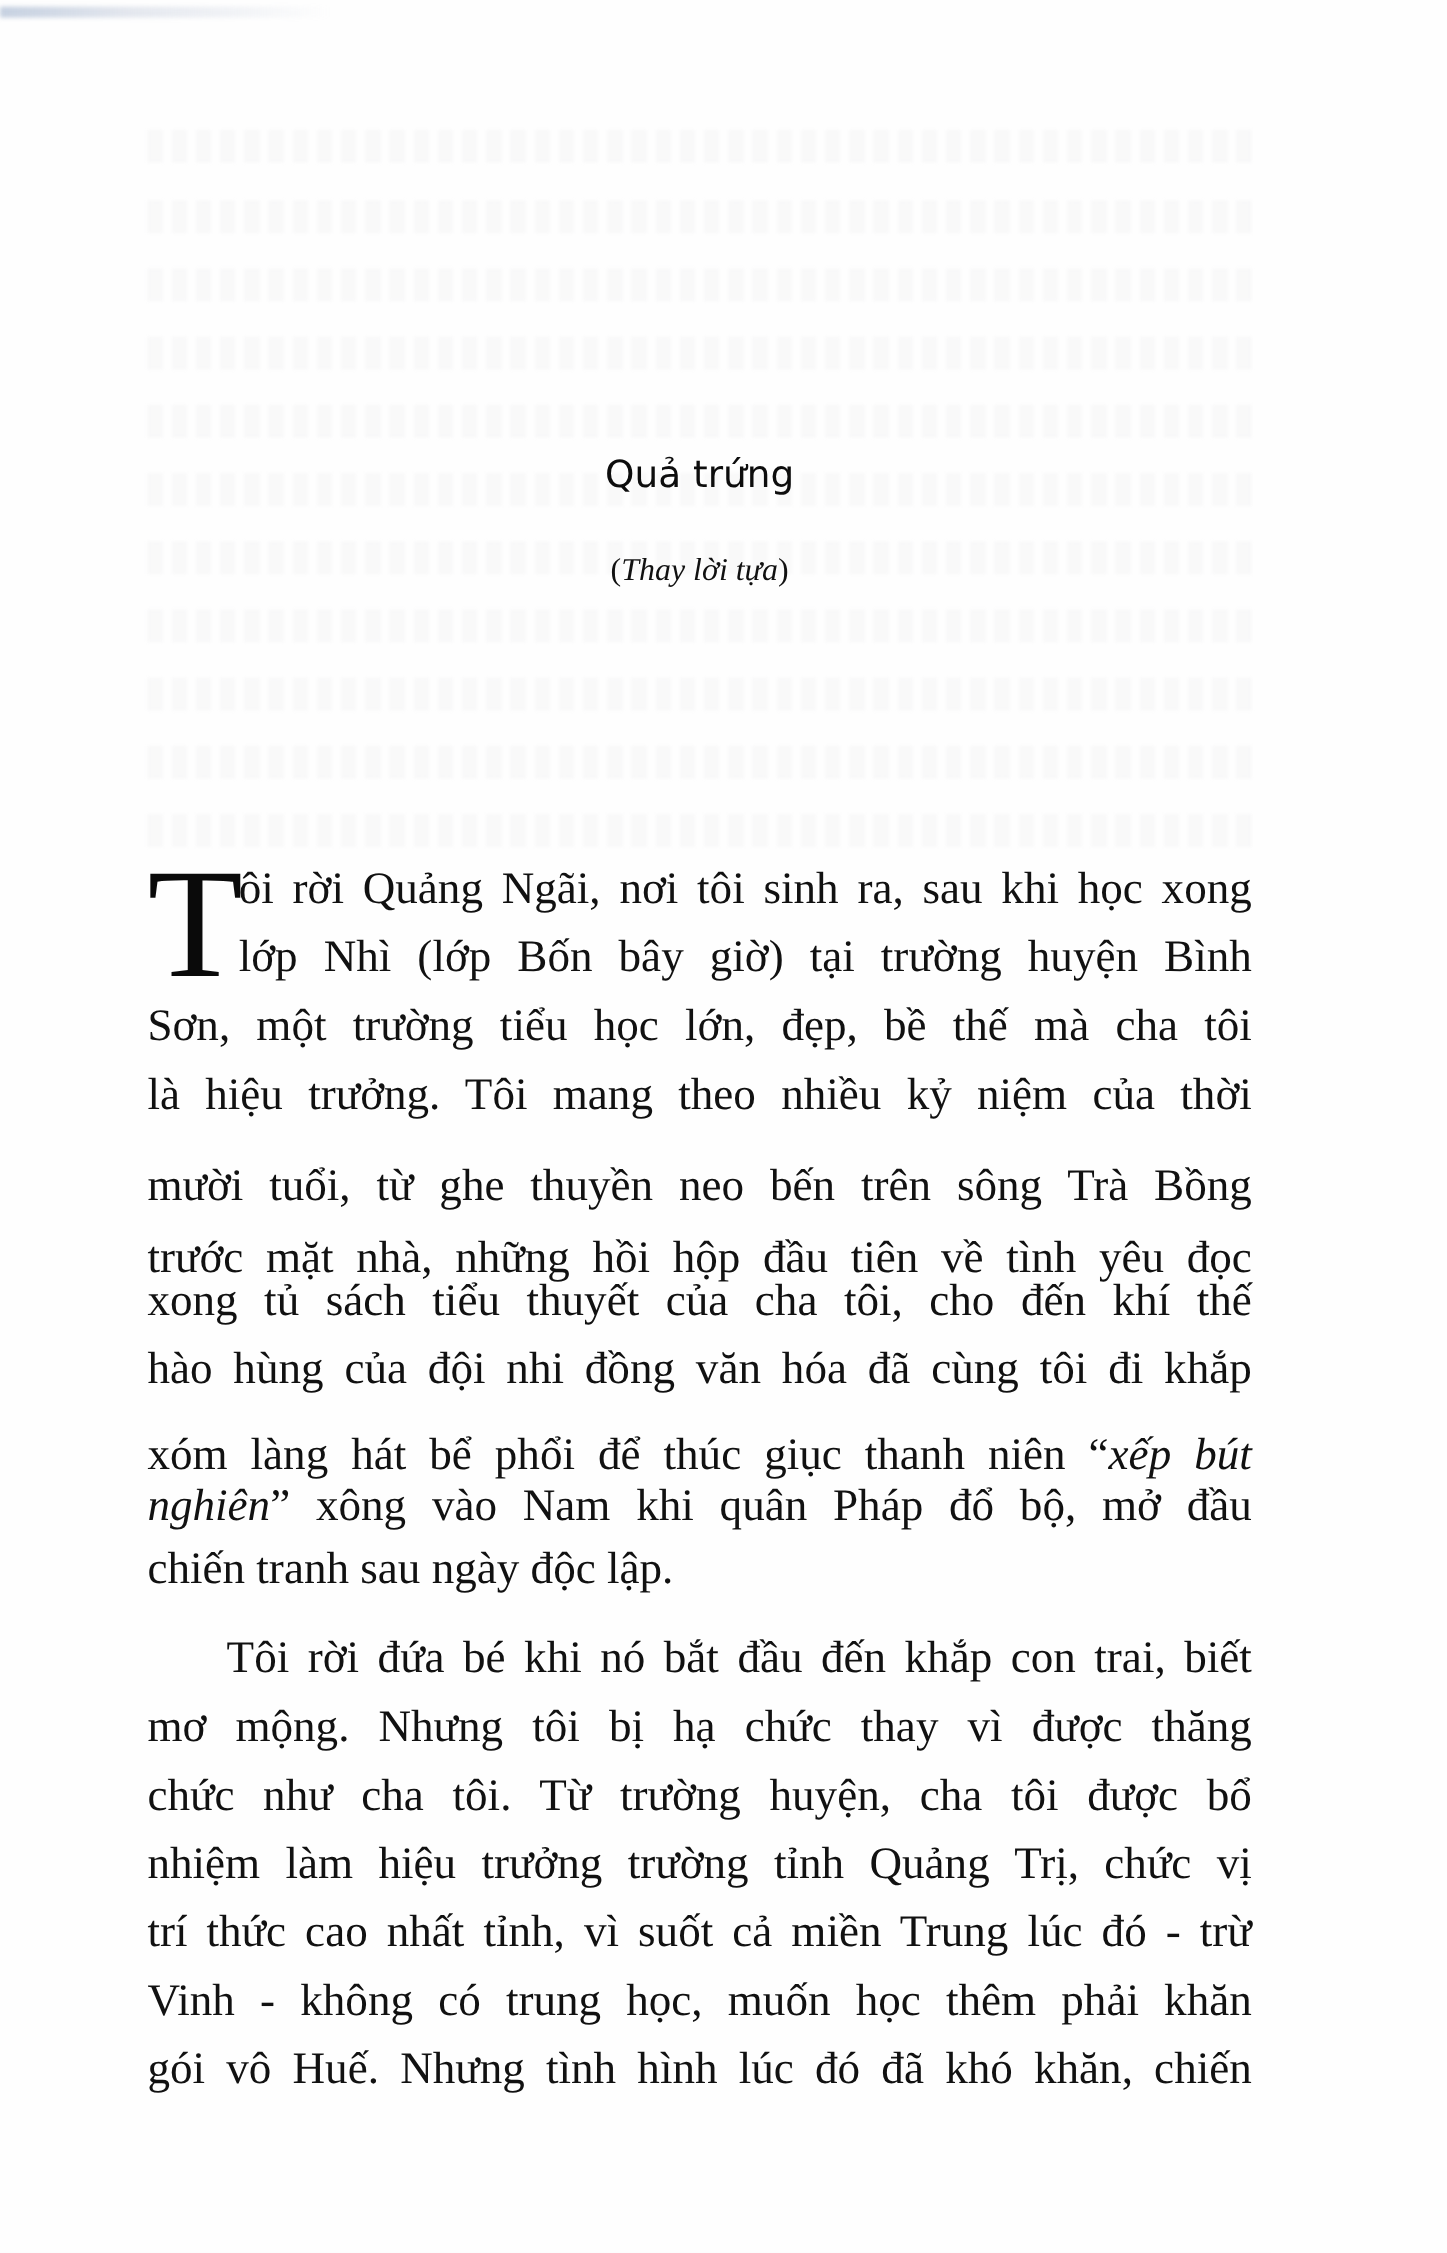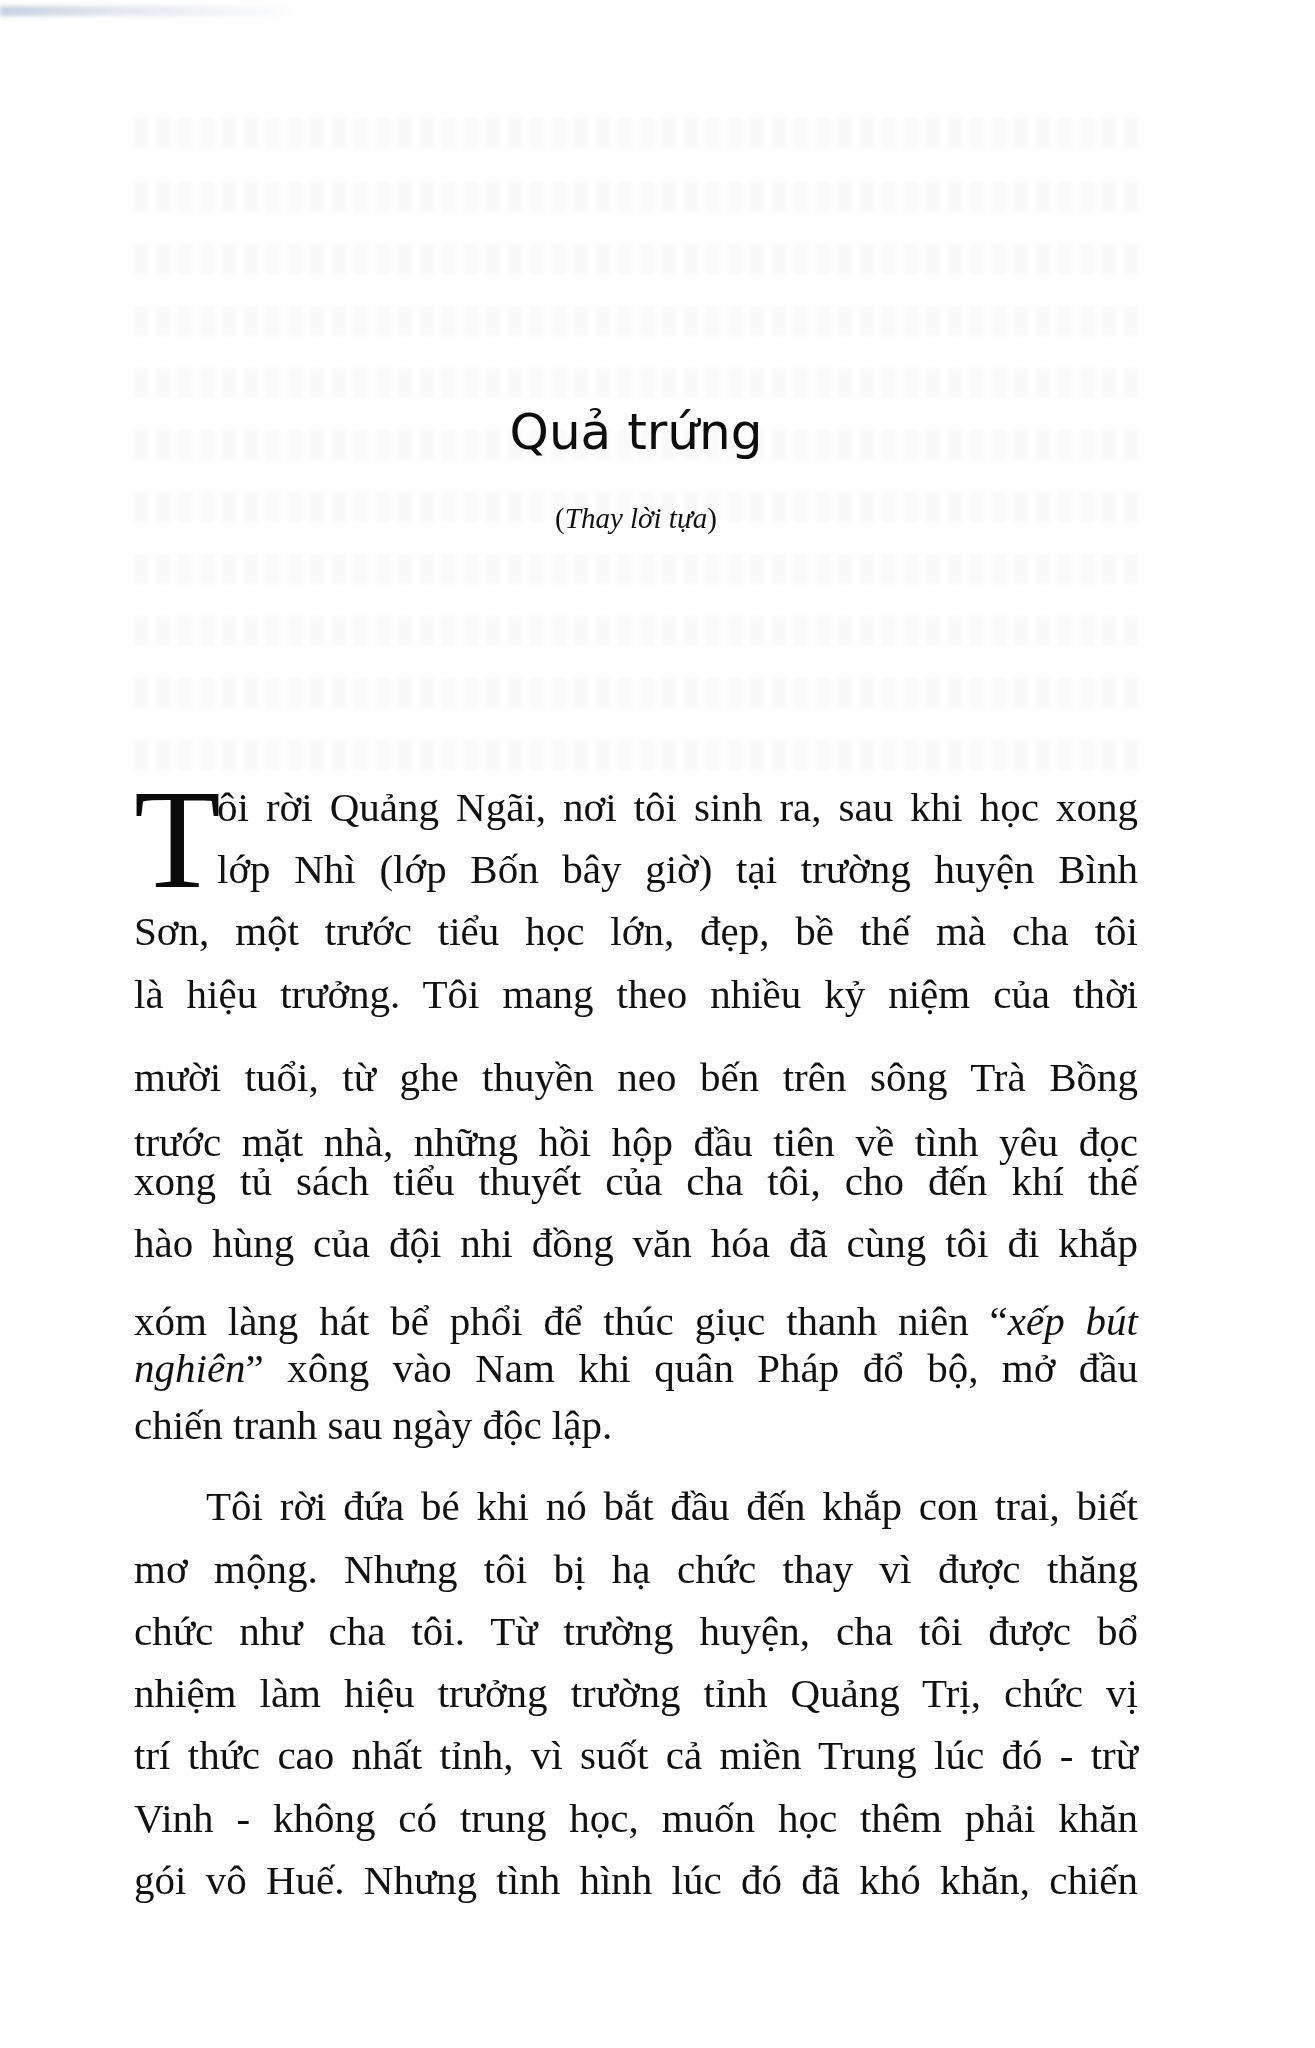--- a/index.html
+++ b/index.html
@@ -47,21 +47,21 @@
       position: absolute;
       left: 134px;
       width: 1004px;
       text-align: center;
     }
     .title {
       position: absolute;
       left: 0; width: 100%;
       top: 402px;
       font-family: "DejaVu Sans", sans-serif;
-      font-size: 50px;
+      font-size: 34px;
       line-height: 60px;
       font-weight: 400;
       letter-spacing: 0px;
       color: #0d0d0d;
       text-align: center;
     }
     .subtitle {
       position: absolute;
       left: 0; width: 100%;
       top: 490px;
@@ -123,21 +123,21 @@
     <div class="title">Quả trứng</div>
     <div class="subtitle"><span>(</span><span class="it">Thay lời tựa</span><span>)</span></div>
   </div>
 
   <div class="dropcap">T</div>
 
   <div class="body-text" style="top:0;">
 
     <div class="line" style="top:776px; left:83px; width:921px;">ôi rời Quảng Ngãi, nơi tôi sinh ra, sau khi học xong</div>
     <div class="line" style="top:838px; left:83px; width:921px;">lớp Nhì (lớp Bốn bây giờ) tại trường huyện Bình</div>
-    <div class="line" style="top:900px; left:0; width:1004px;">Sơn, một trước tiểu học lớn, đẹp, bề thế mà cha tôi</div>
+    <div class="line" style="top:900px; left:0; width:1004px;">Sơn, một trường tiểu học lớn, đẹp, bề thế mà cha tôi</div>
     <div class="line" style="top:963px; left:0; width:1004px;">là hiệu trưởng. Tôi mang theo nhiều kỷ niệm của thời</div>
     <div class="line" style="top:1025px; left:0; width:1004px;margin-top:21px;">mười tuổi, từ ghe thuyền neo bến trên sông Trà Bồng</div>
     <div class="line" style="top:1087px; left:0; width:1004px;margin-top:24px;">trước mặt nhà, những hồi hộp đầu tiên về tình yêu đọc</div>
     <div class="line" style="top:1150px; left:0; width:1004px;">xong tủ sách tiểu thuyết của cha tôi, cho đến khí thế</div>
     <div class="line" style="top:1212px; left:0; width:1004px;">hào hùng của đội nhi đồng văn hóa đã cùng tôi đi khắp</div>
     <div class="line" style="top:1274px; left:0; width:1004px;margin-top:16px;"><span>xóm làng hát bể phổi để thúc giục thanh niên “</span><span class="it">xếp bút</span></div>
     <div class="line" style="top:1337px; left:0; width:1004px;"><span class="it">nghiên</span><span>” xông vào Nam khi quân Pháp đổ bộ, mở đầu</span></div>
     <div class="line" style="top:1394px; left:0; text-align:left; text-align-last:left;">chiến tranh sau ngày độc lập.</div>
 
     <div class="line" style="top:1475px; left:72px; width:932px;">Tôi rời đứa bé khi nó bắt đầu đến khắp con trai, biết</div>

